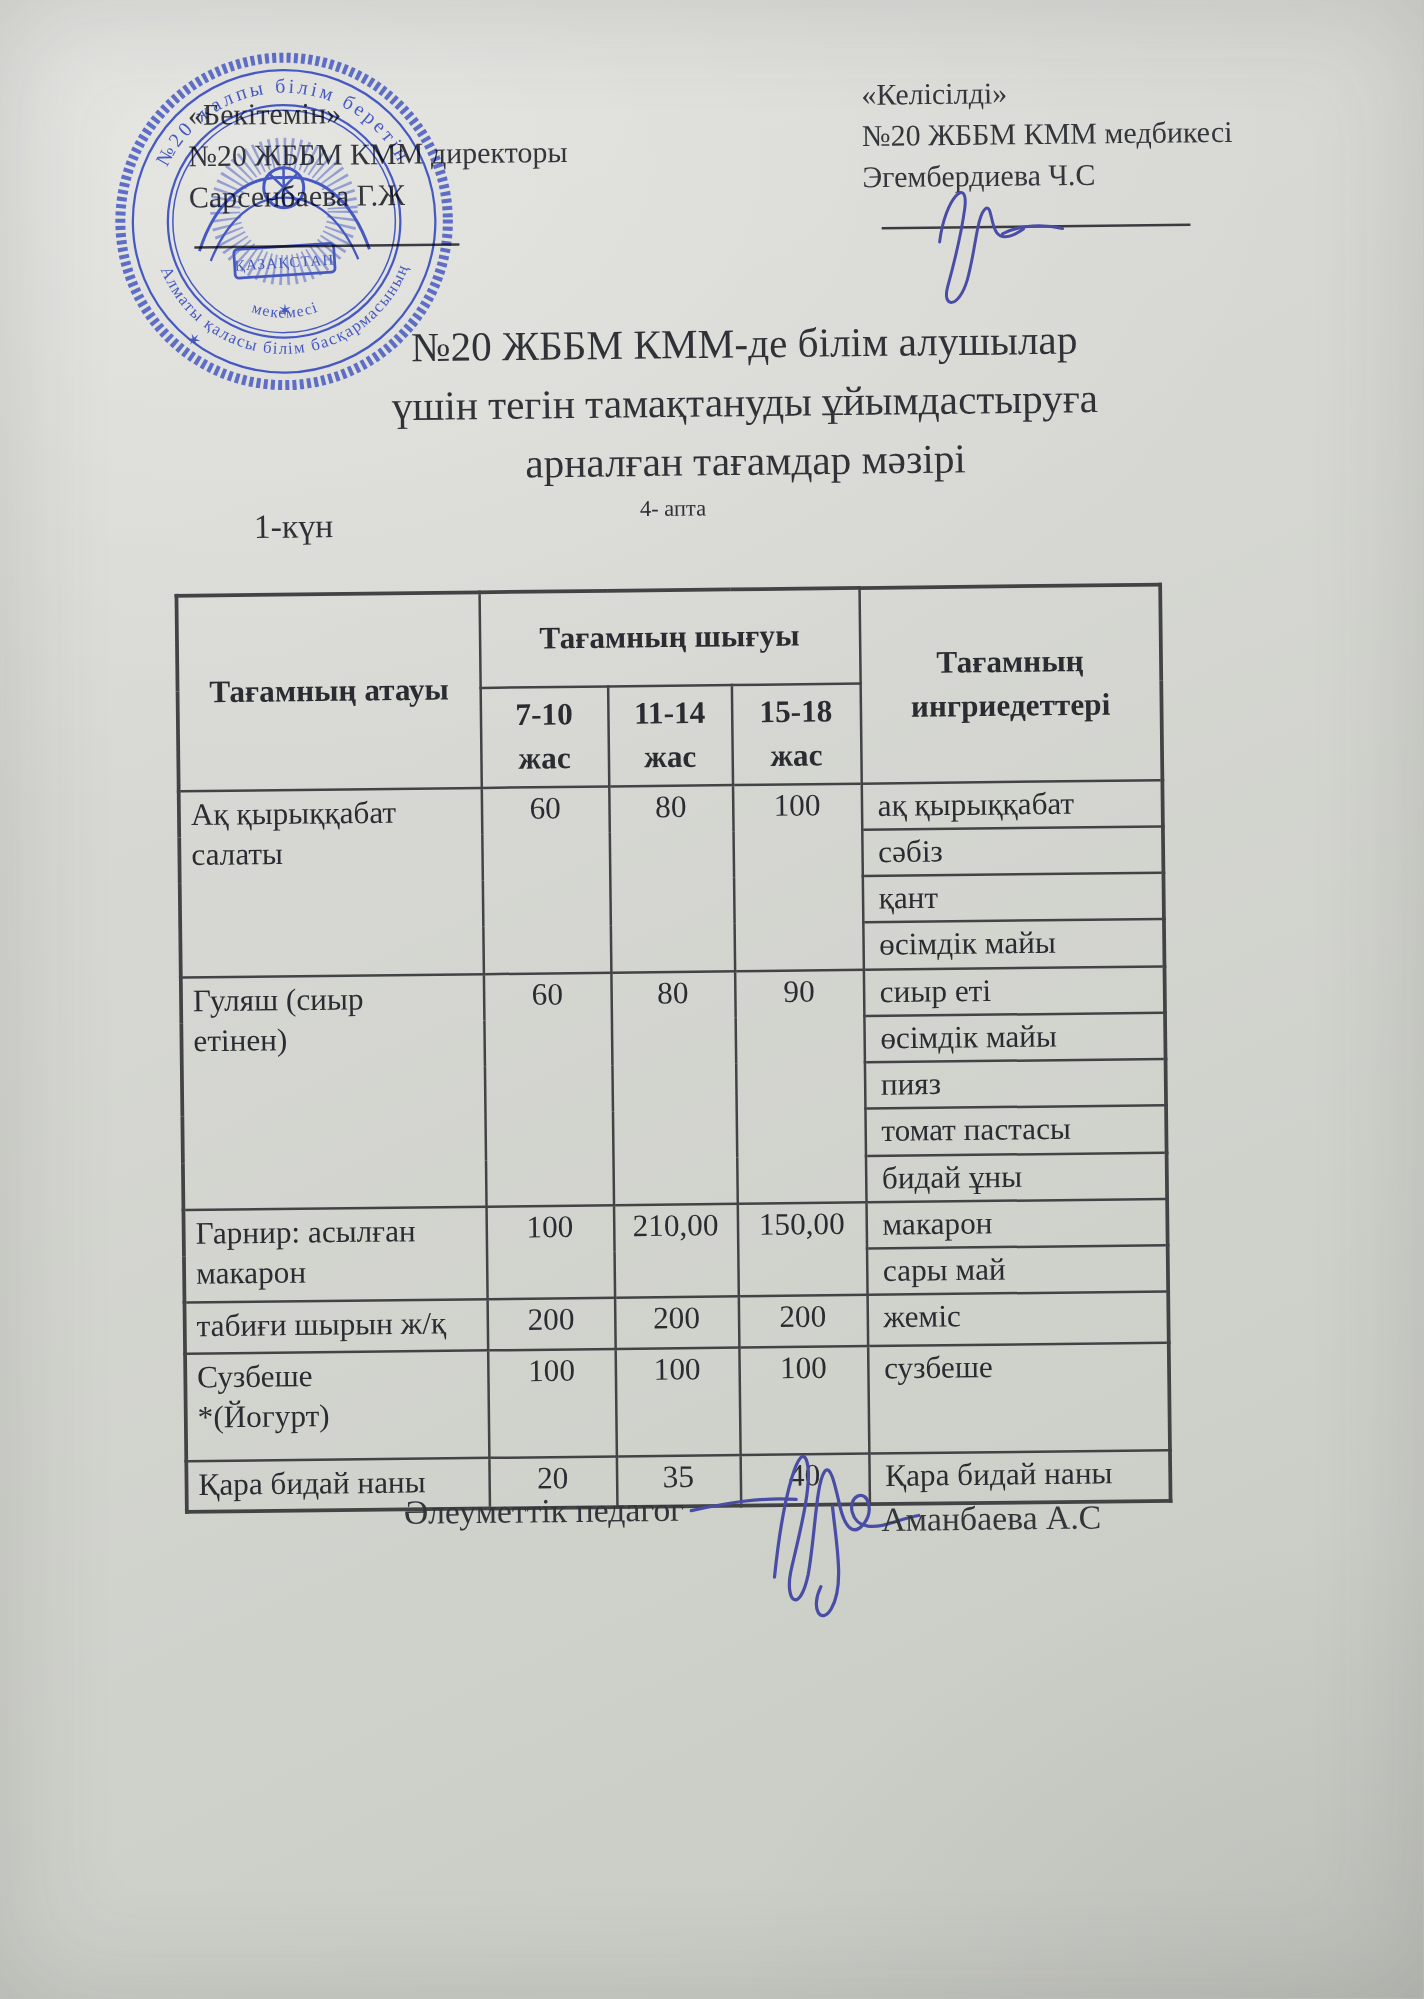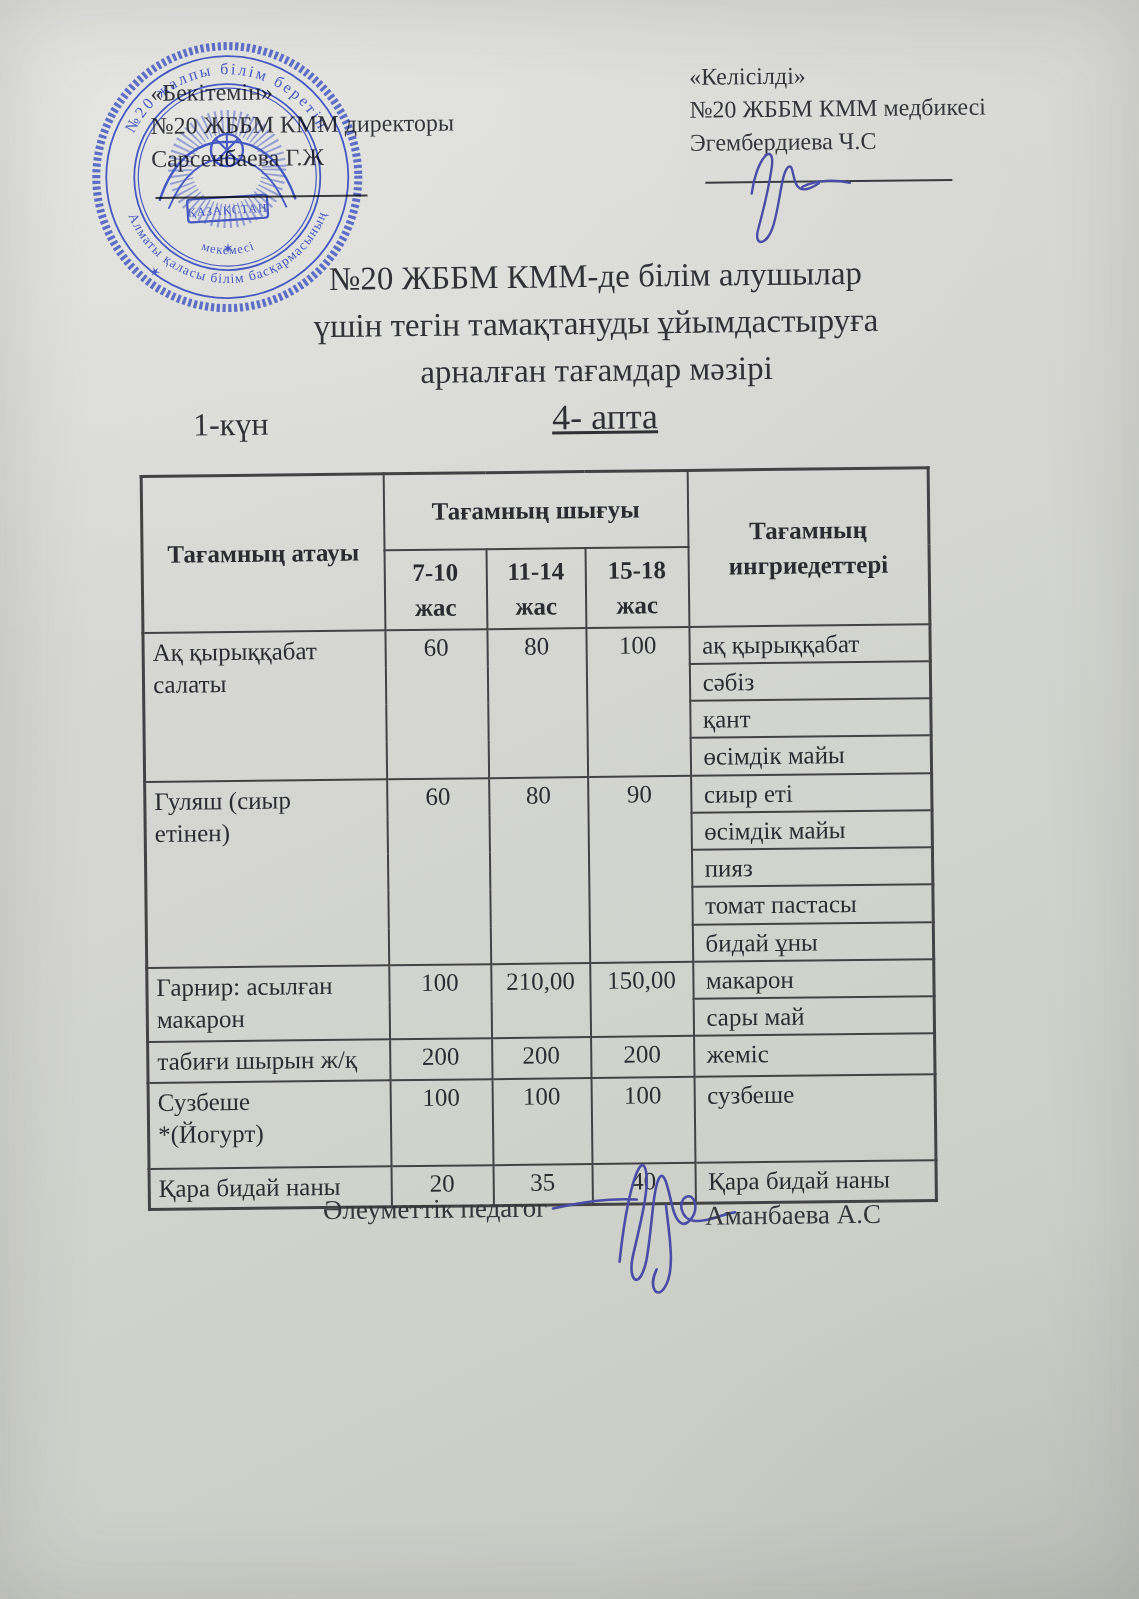--- a/index.html
+++ b/index.html
@@ -20,22 +20,22 @@
 
   .appr-left{position:absolute;left:158px;top:72px;font-size:24px;line-height:33px;color:#35363c;}
   .appr-right{position:absolute;left:697px;top:62px;font-size:24px;line-height:33px;color:#35363c;}
   .sig-line-left{position:absolute;left:162px;top:192px;width:212px;border-top:2px solid #3b3c41;}
   .sig-line-right{position:absolute;left:712px;top:183px;width:247px;border-top:2px solid #3b3c41;}
 
   .stamp{position:absolute;left:95px;top:34px;width:278px;height:278px;mix-blend-mode:multiply;opacity:.93;}
 
   .title{position:absolute;left:168px;top:253px;width:866px;text-align:center;
          font-size:33px;line-height:47px;color:#313238;}
-  .day{position:absolute;left:197px;top:402px;font-size:32px;}
-  .week{position:absolute;left:556px;top:396px;font-size:36px;text-decoration:underline;}
+  .day{position:absolute;left:207px;top:402px;font-size:27px;}
+  .week{position:absolute;left:516px;top:396px;font-size:18px;}
 
   table.doc-table{
     position:absolute;left:143px;top:470px;width:787px;
     border-collapse:collapse;table-layout:fixed;
     font-size:25px;color:#2b2c31;
   }
   table.doc-table,table.doc-table th,table.doc-table td{border:2.5px solid #434346;}
   table.doc-table{border-width:3px;}
   th{font-weight:bold;text-align:center;vertical-align:middle;padding:4px;}
   thead tr:nth-child(1){height:76px;}

